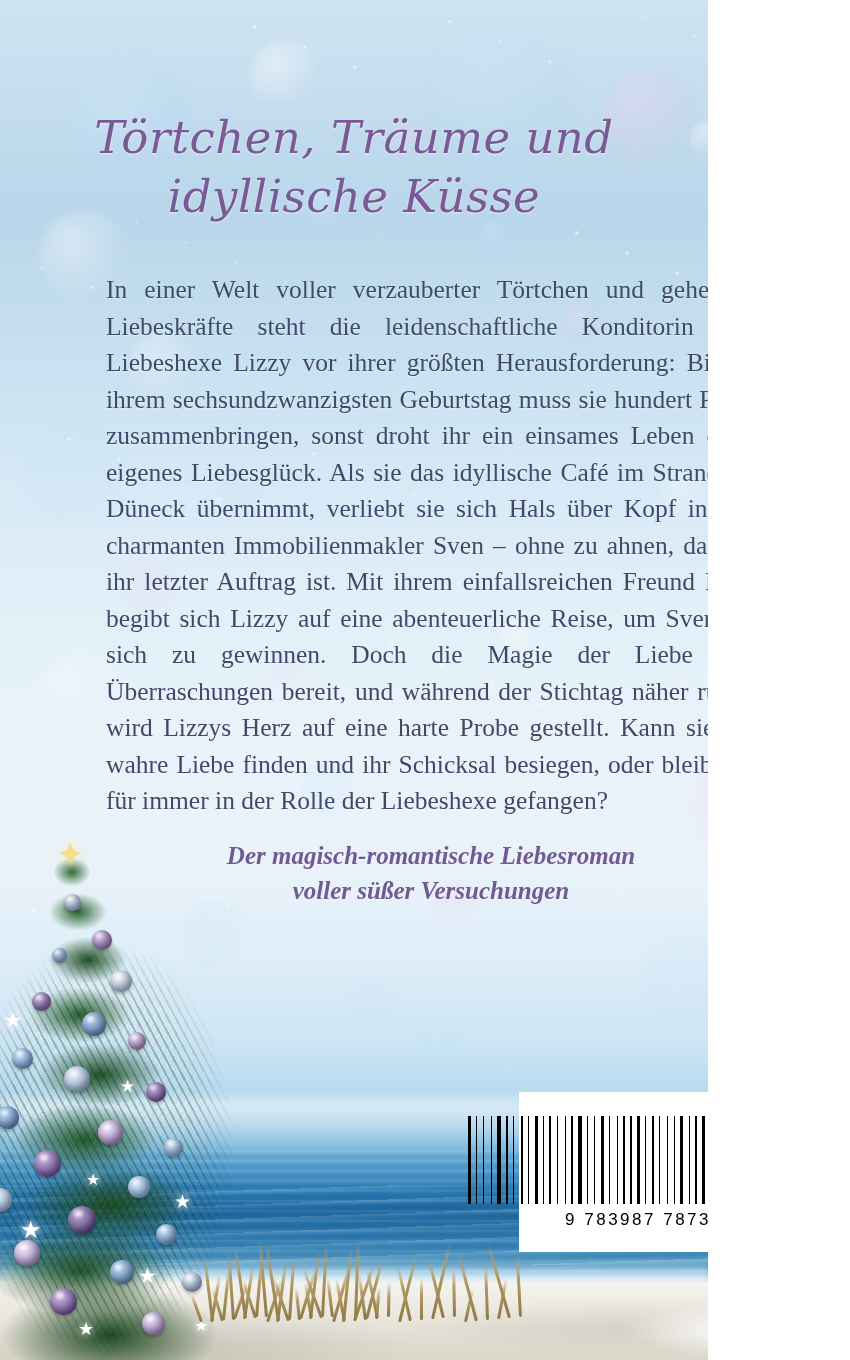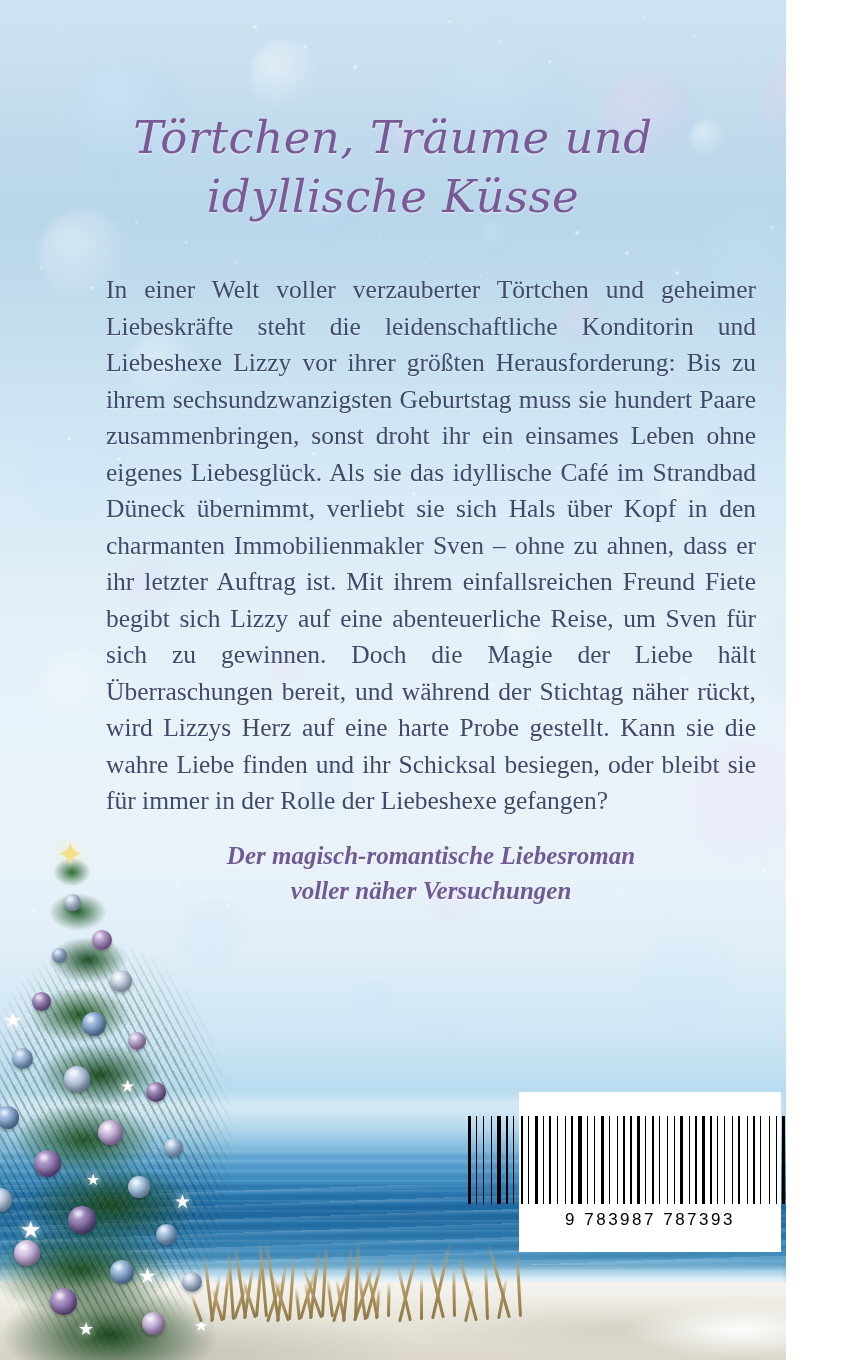--- a/index.html
+++ b/index.html
@@ -2,21 +2,21 @@
 <html lang="de"><head>
 <meta charset="utf-8">
 <style>
   html, body {
     margin: 0;
     padding: 0;
     background: #ffffff;
   }
   #page {
     position: relative;
-    width: 786px;
+    width: 708px;
     height: 1360px;
     overflow: hidden;
     font-family: "Liberation Serif", serif;
   }
 
   
   .bg-base {
     position: absolute;
     inset: 0;
     background:
@@ -401,21 +401,21 @@
 
   <div class="title">
     <span>Törtchen, Träume und</span>
     <span class="l2">idyllische Küsse</span>
   </div>
 
   <div class="blurb">In einer Welt voller verzauberter Törtchen und geheimer Liebeskräfte steht die leidenschaftliche Konditorin und Liebeshexe Lizzy vor ihrer größten Herausforderung: Bis zu ihrem sechsundzwanzigsten Geburtstag muss sie hundert Paare zusammenbringen, sonst droht ihr ein einsames Leben ohne eigenes Liebesglück. Als sie das idyllische Café im Strandbad Düneck übernimmt, verliebt sie sich Hals über Kopf in den charmanten Immobilienmakler Sven – ohne zu ahnen, dass er ihr letzter Auftrag ist. Mit ihrem einfallsreichen Freund Fiete begibt sich Lizzy auf eine abenteuerliche Reise, um Sven für sich zu gewinnen. Doch die Magie der Liebe hält Überraschungen bereit, und während der Stichtag näher rückt, wird Lizzys Herz auf eine harte Probe gestellt. Kann sie die wahre Liebe finden und ihr Schicksal besiegen, oder bleibt sie für immer in der Rolle der Liebeshexe gefangen?</div>
 
   <div class="tagline">
     <span>Der magisch-romantische Liebesroman</span>
-    <span class="l2">voller näher Versuchungen</span>
+    <span class="l2">voller süßer Versuchungen</span>
   </div>
 
   <div class="barcode-box">
     <div class="bars" id="bars">
         <span style="width: 3px;"></span>
         <span style="width: 1px; background: transparent;"></span>
         <span style="width: 1px;"></span>
         <span style="width: 2px; background: transparent;"></span>
         <span style="width: 1px;"></span>
         <span style="width: 3px; background: transparent;"></span>

